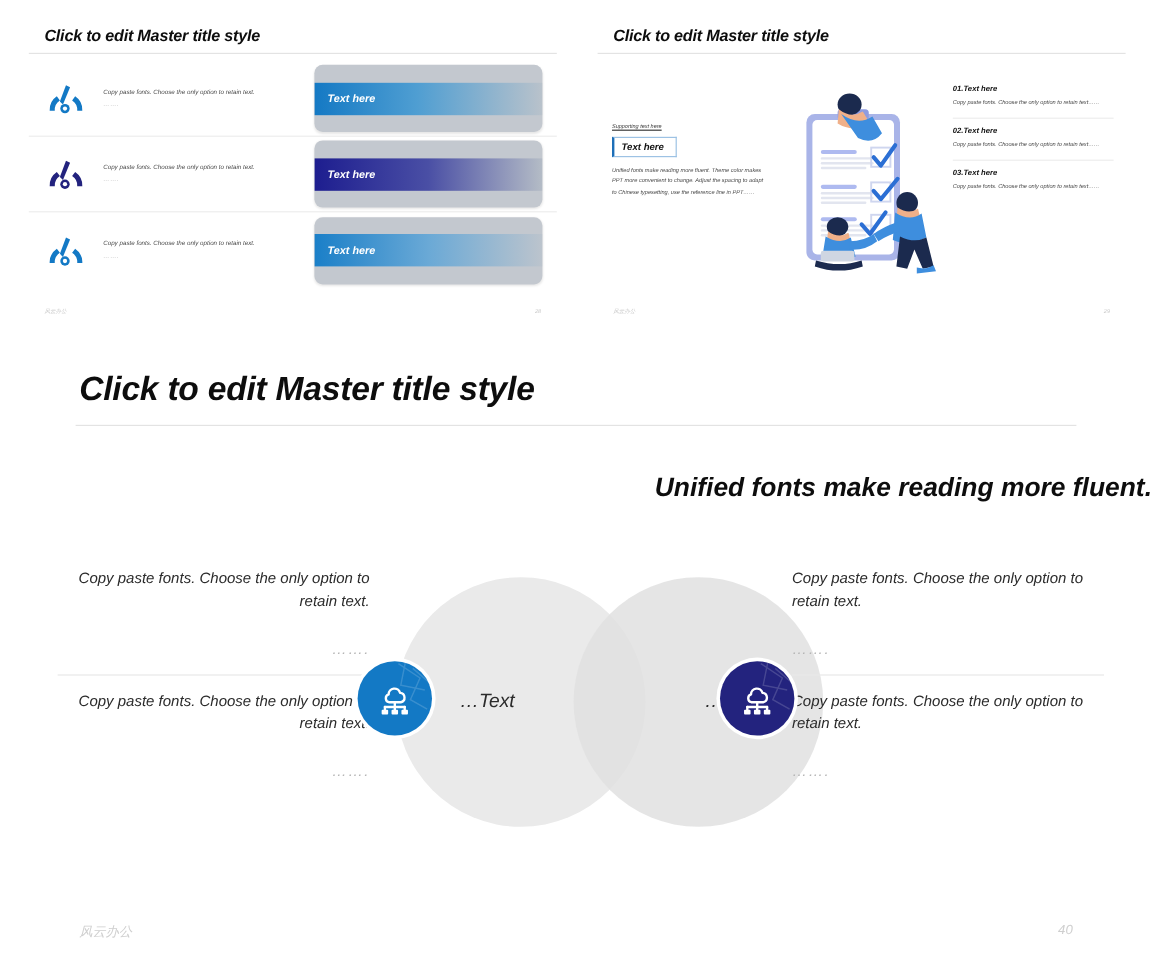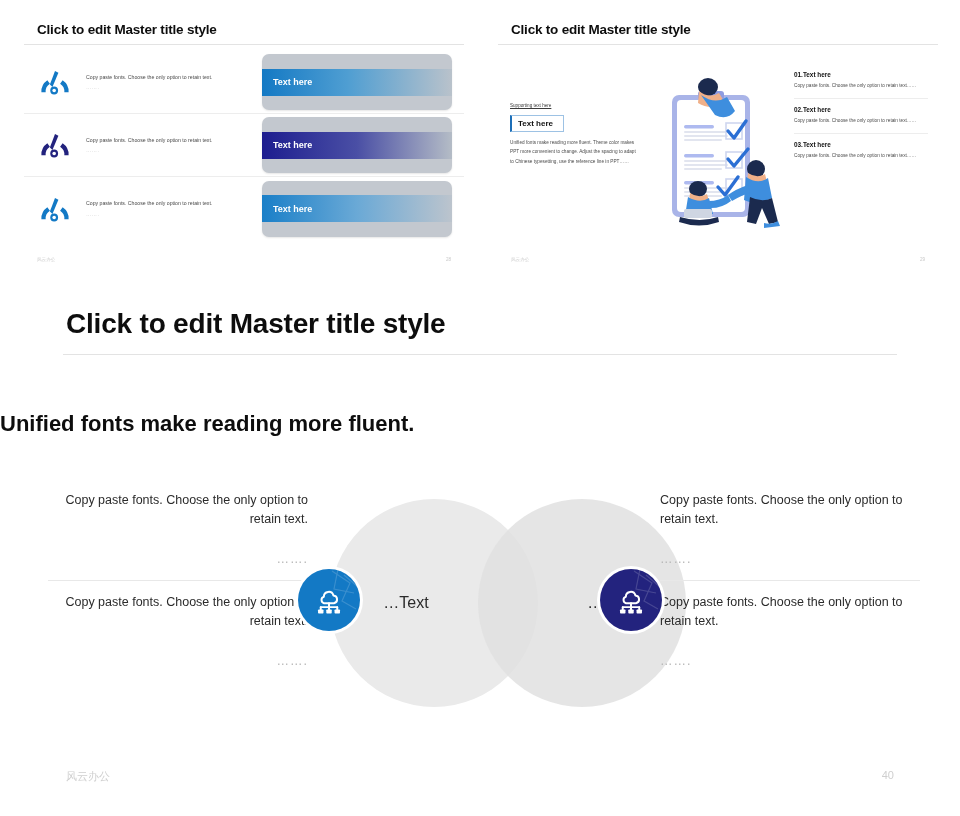--- a/index.html
+++ b/index.html
@@ -3,21 +3,21 @@
 <meta charset="utf-8">
 <style>
   * { box-sizing: border-box; margin: 0; padding: 0; }
   html, body {
     width: 960px; height: 816px;
     background: #ffffff;
     font-family: "Liberation Sans", sans-serif;
     color: #1a1a1a;
     overflow: hidden;
   }
-  .page { position: relative; width: 864px; height: 816px; }
+  .page { position: relative; width: 864px; height: 816px; font-style: italic; }
 
   
   .slide { position: absolute; background: #fff; }
 
   .slide-title {
     font-weight: bold;
     color: #0d0d0d;
     letter-spacing: -0.2px;
   }
   .title-rule { background: #e3e3e3; width: 100%; }
@@ -123,25 +123,25 @@
     display: flex; justify-content: space-between; padding: 0 13px;
   }
   #slide29 .footer-brand, #slide29 .footer-page { font-size: 4.6px; }
 
   
   #slide30 { left: 0px; top: 290px; width: 960px; height: 526px; }
   #slide30 .slide-title { font-size: 28px; margin-left: 66px; margin-top: 18px; }
   #slide30 .title-rule { height: 1px; margin: 14px auto 0; width: 834px; }
 
   .s30-headline {
-    text-align: left;
+    text-align: right;
     font-size: 22px;
     font-weight: bold;
     color: #0d0d0d;
-    margin-top: 56px;
+    margin-top: 38px;
   }
 
   .s30-diagram { position: relative; height: 250px; margin-top: 62px; }
 
   .circle {
     position: absolute; top: 0;
     width: 208px; height: 208px;
     border-radius: 50%;
     background: #eaeaea;
     display: flex; align-items: center; justify-content: center;

